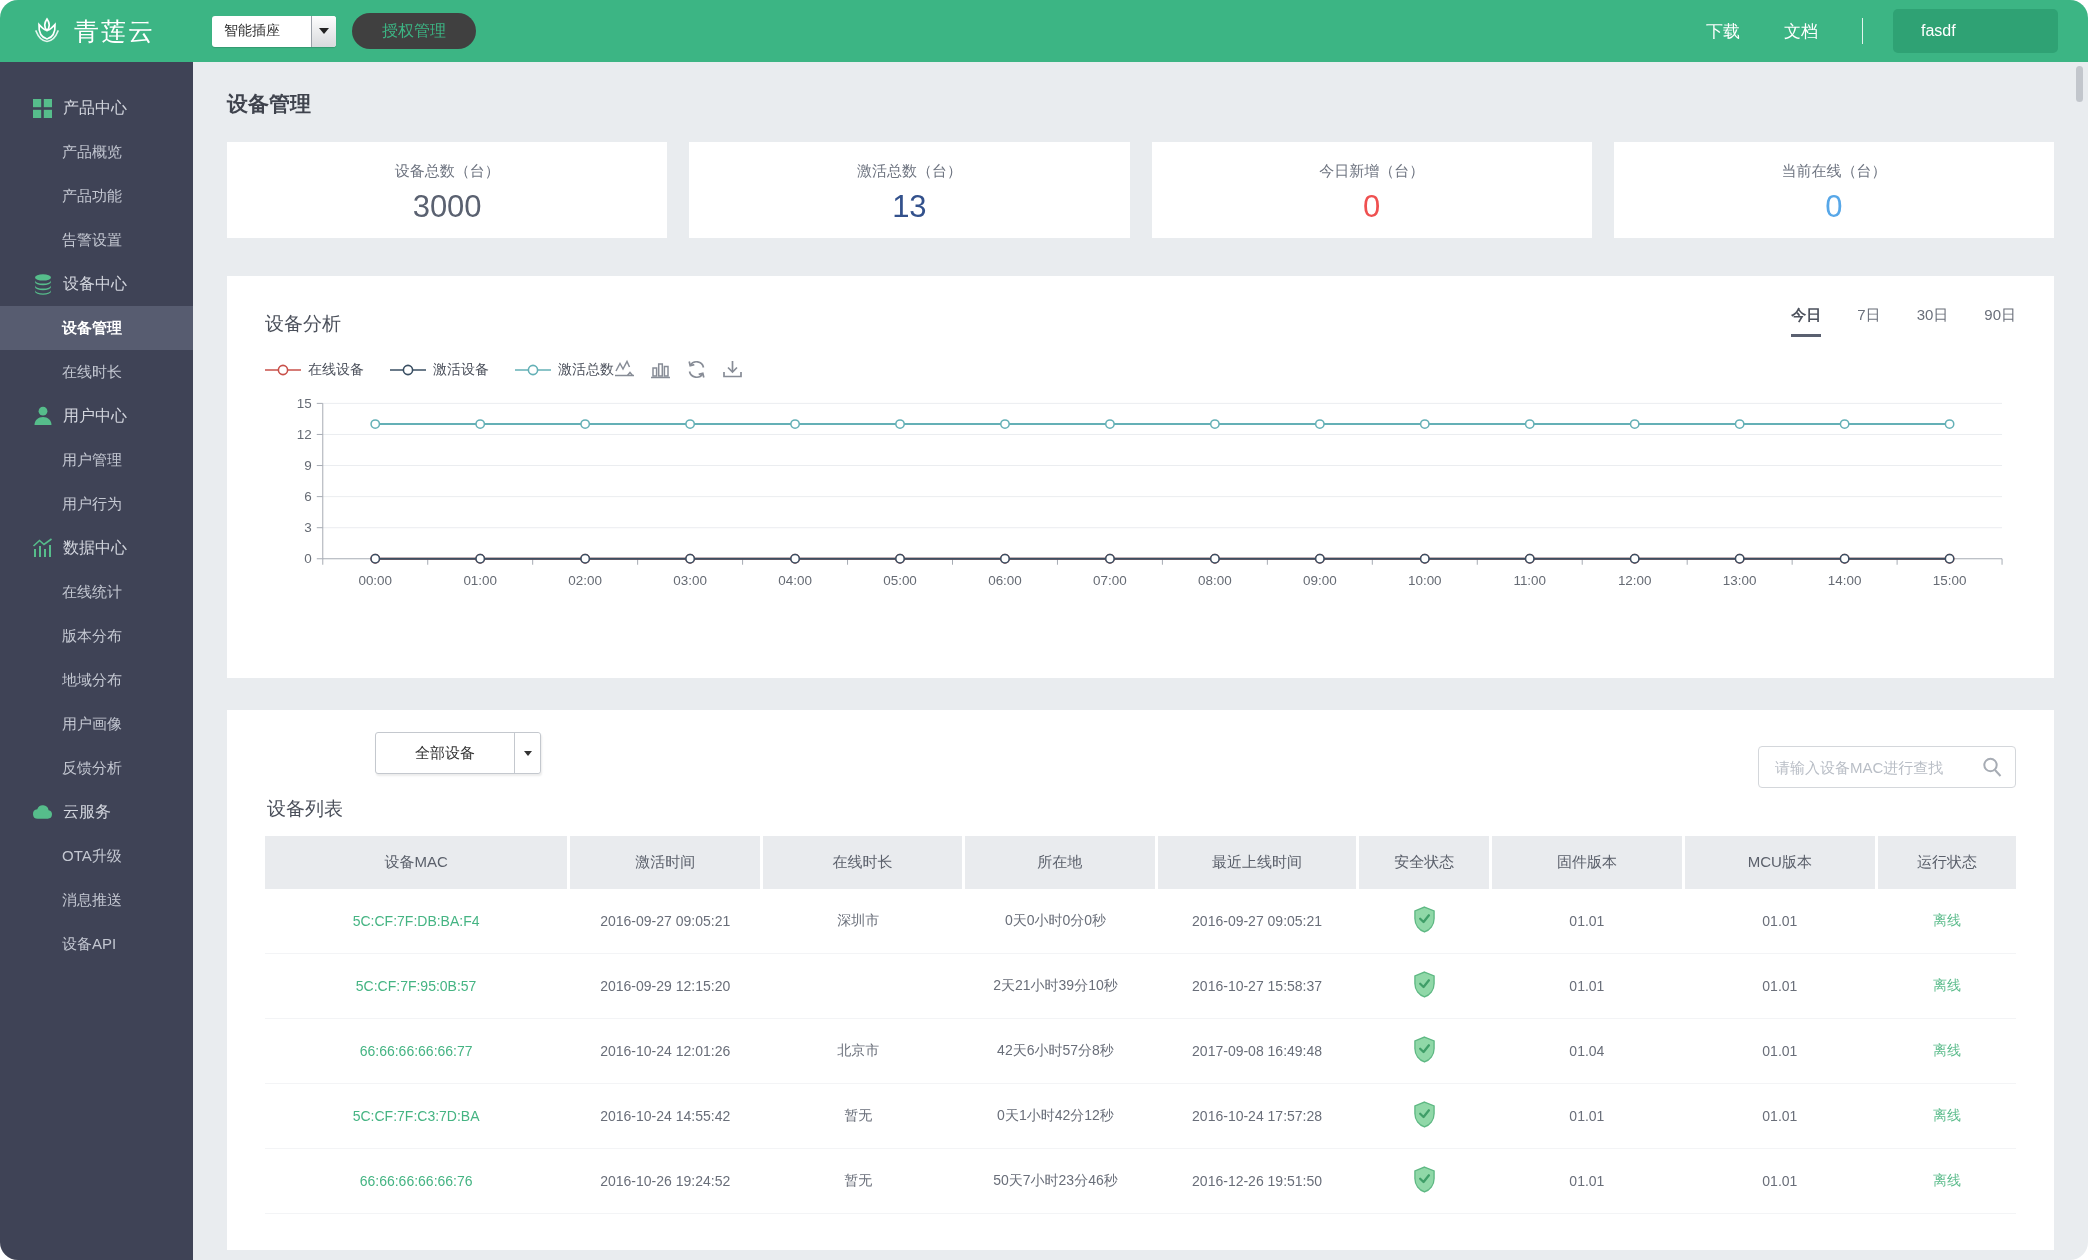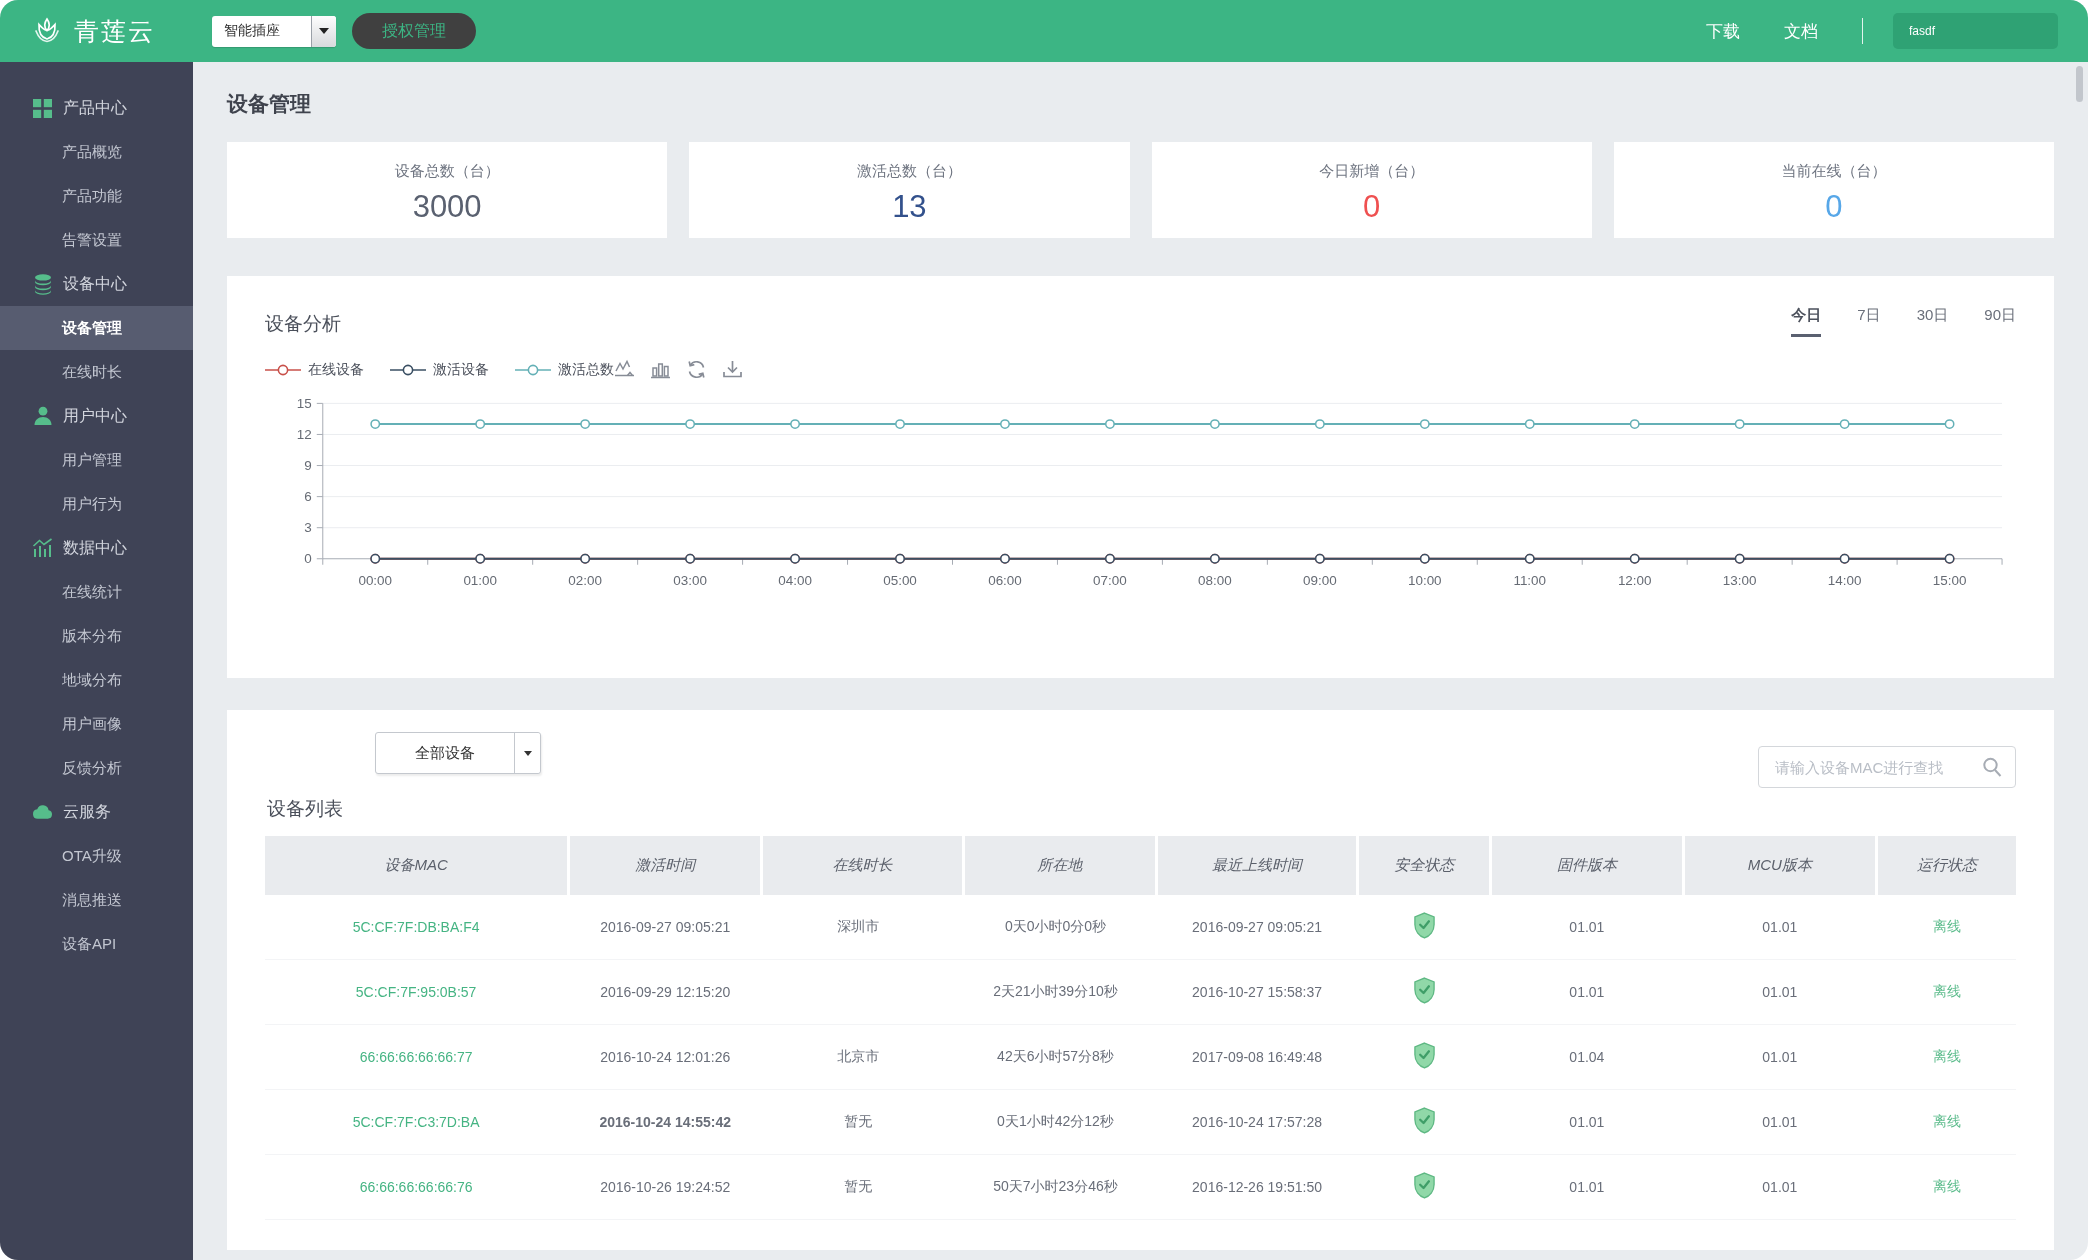--- a/index.html
+++ b/index.html
@@ -10,21 +10,21 @@
   .logo{display:flex;align-items:center;}
   .logo-text{color:#fff;font-size:25px;margin-left:10px;letter-spacing:2px;}
   .hselect{margin-left:57px;width:124px;height:31px;background:#fff;border-radius:3px;display:flex;align-items:center;position:relative;box-shadow:0 1px 1px rgba(0,0,0,.15);cursor:pointer;}
   .hselect .val{flex:1;font-size:14px;color:#333;padding-left:12px;}
   .arrowbox{width:24px;height:100%;border-left:1px solid #9aa0a8;background:linear-gradient(#fdfdfd,#d8dadd);display:flex;align-items:center;justify-content:center;border-radius:0 3px 3px 0;}
   .arrowbox .tri{width:0;height:0;border-left:5px solid transparent;border-right:5px solid transparent;border-top:6px solid #222;}
   .pill{margin-left:16px;height:36px;padding:0 30px;background:#404040;border:none;border-radius:18px;color:#3cb584;font-size:16px;display:flex;align-items:center;cursor:pointer;}
   .top-right{margin-left:auto;display:flex;align-items:center;}
   .toplink{color:#fff;font-size:17px;margin-right:44px;cursor:pointer;}
   .tdivider{width:1px;height:26px;background:rgba(255,255,255,.85);margin-right:30px;}
-  .userbadge{width:165px;height:36px;background:#2fa274;border-radius:5px;color:#fff;font-size:12px;display:flex;align-items:center;padding-left:16px;box-sizing:border-box;cursor:pointer;}
+  .userbadge{width:165px;height:44px;background:#2fa274;border-radius:5px;color:#fff;font-size:16px;display:flex;align-items:center;padding-left:28px;box-sizing:border-box;cursor:pointer;}
 
   
   .bodyrow{display:flex;height:1198px;}
   .sidebar{width:193px;background:#3f4356;padding-top:24px;box-sizing:border-box;flex:none;}
   .side-item{height:44px;display:flex;align-items:center;padding-left:32px;color:#c3c7d1;font-size:15px;cursor:pointer;box-sizing:border-box;}
   .side-item.sub{padding-left:62px;}
   .side-item .ico{width:21px;height:21px;margin-right:10px;display:inline-flex;align-items:center;justify-content:center;}
   .side-item.section{font-size:16px;color:#d3d6de;}
   .side-item.active{background:#575c70;color:#fff;font-weight:bold;}
   .main{flex:1;padding:0 34px;box-sizing:border-box;overflow:hidden;}
@@ -58,21 +58,21 @@
   .list-title{position:absolute;left:2px;bottom:14px;font-size:19px;color:#4a4f5a;}
   .tselect{position:absolute;left:110px;top:2px;width:164px;height:40px;border:1px solid #c4c8ce;border-radius:3px;background:#fff;display:flex;align-items:center;cursor:pointer;box-shadow:1px 2px 2px rgba(0,0,0,.08);}
   .tselect .val{flex:1;text-align:center;font-size:15px;color:#333;}
   .tselect .arrowbox{border-left:1px solid #c4c8ce;background:#fff;width:25px;}
   .tselect .tri{border-top-color:#333;border-left-width:4px;border-right-width:4px;border-top-width:5px;}
   .search{position:absolute;right:0;top:16px;width:258px;height:42px;border:1px solid #d4d7db;border-radius:4px;background:#fff;display:flex;align-items:center;box-sizing:border-box;}
   .search input{border:none;outline:none;flex:1;font-size:15px;color:#444;padding:0 0 0 16px;background:transparent;font-family:inherit;}
   .search input::placeholder{color:#b9bec6;}
   .search .mag{margin-right:12px;display:inline-flex;cursor:pointer;}
 
-  .thead{display:flex;gap:3px;height:59px;font-style:italic;}
+  .thead{display:flex;gap:3px;height:53px;}
   .th{background:#e9ebee;color:#5b606b;font-size:15px;display:flex;align-items:center;justify-content:center;box-sizing:border-box;}
   .trow{display:flex;gap:3px;height:64px;border-bottom:1px solid #f3f4f6;}
   .td{display:flex;align-items:center;justify-content:center;font-size:14px;color:#696e79;box-sizing:border-box;}
   .td.green{color:#45b483;}
   .td.status{color:#5fbd8e;}
 
   .scroll-nub{position:absolute;right:5px;top:66px;width:7px;height:36px;border-radius:4px;background:#c2c6cc;}
 </style>
 </head>
 <body>
@@ -476,21 +476,21 @@
                     <path d="M12 1 L22 5 V13 C22 20 17.5 25 12 27 C6.5 25 2 20 2 13 V5 Z" fill="#90d8a8" stroke="#5eb883" stroke-width="1.4"></path>
                     <path d="M7.5 13.2 L11 16.6 L16.6 9.6" fill="none" stroke="#3f9e68" stroke-width="2.4" stroke-linecap="round" stroke-linejoin="round"></path>
                   </svg></span>
               </div>
               <div class="td" style="width: 11%;">01.04</div>
               <div class="td" style="width: 11%;">01.01</div>
               <div class="td status" style="width: 8%;">离线</div>
             </div>
             <div class="trow">
               <div class="td green" style="width: 17.5%;">5C:CF:7F:C3:7D:BA</div>
-              <div class="td" style="width: 11%; font-weight: bold;">2016-10-24 14:55:42</div>
+              <div class="td" style="width: 11%;">2016-10-24 14:55:42</div>
               <div class="td" style="width: 11%;">暂无</div>
               <div class="td" style="width: 11.5%;">0天1小时42分12秒</div>
               <div class="td" style="width: 11.5%;">2016-10-24 17:57:28</div>
               <div class="td" style="width: 7.5%;">
                 <span><svg width="23" height="27" viewBox="0 0 24 28">
                     <path d="M12 1 L22 5 V13 C22 20 17.5 25 12 27 C6.5 25 2 20 2 13 V5 Z" fill="#90d8a8" stroke="#5eb883" stroke-width="1.4"></path>
                     <path d="M7.5 13.2 L11 16.6 L16.6 9.6" fill="none" stroke="#3f9e68" stroke-width="2.4" stroke-linecap="round" stroke-linejoin="round"></path>
                   </svg></span>
               </div>
               <div class="td" style="width: 11%;">01.01</div>

